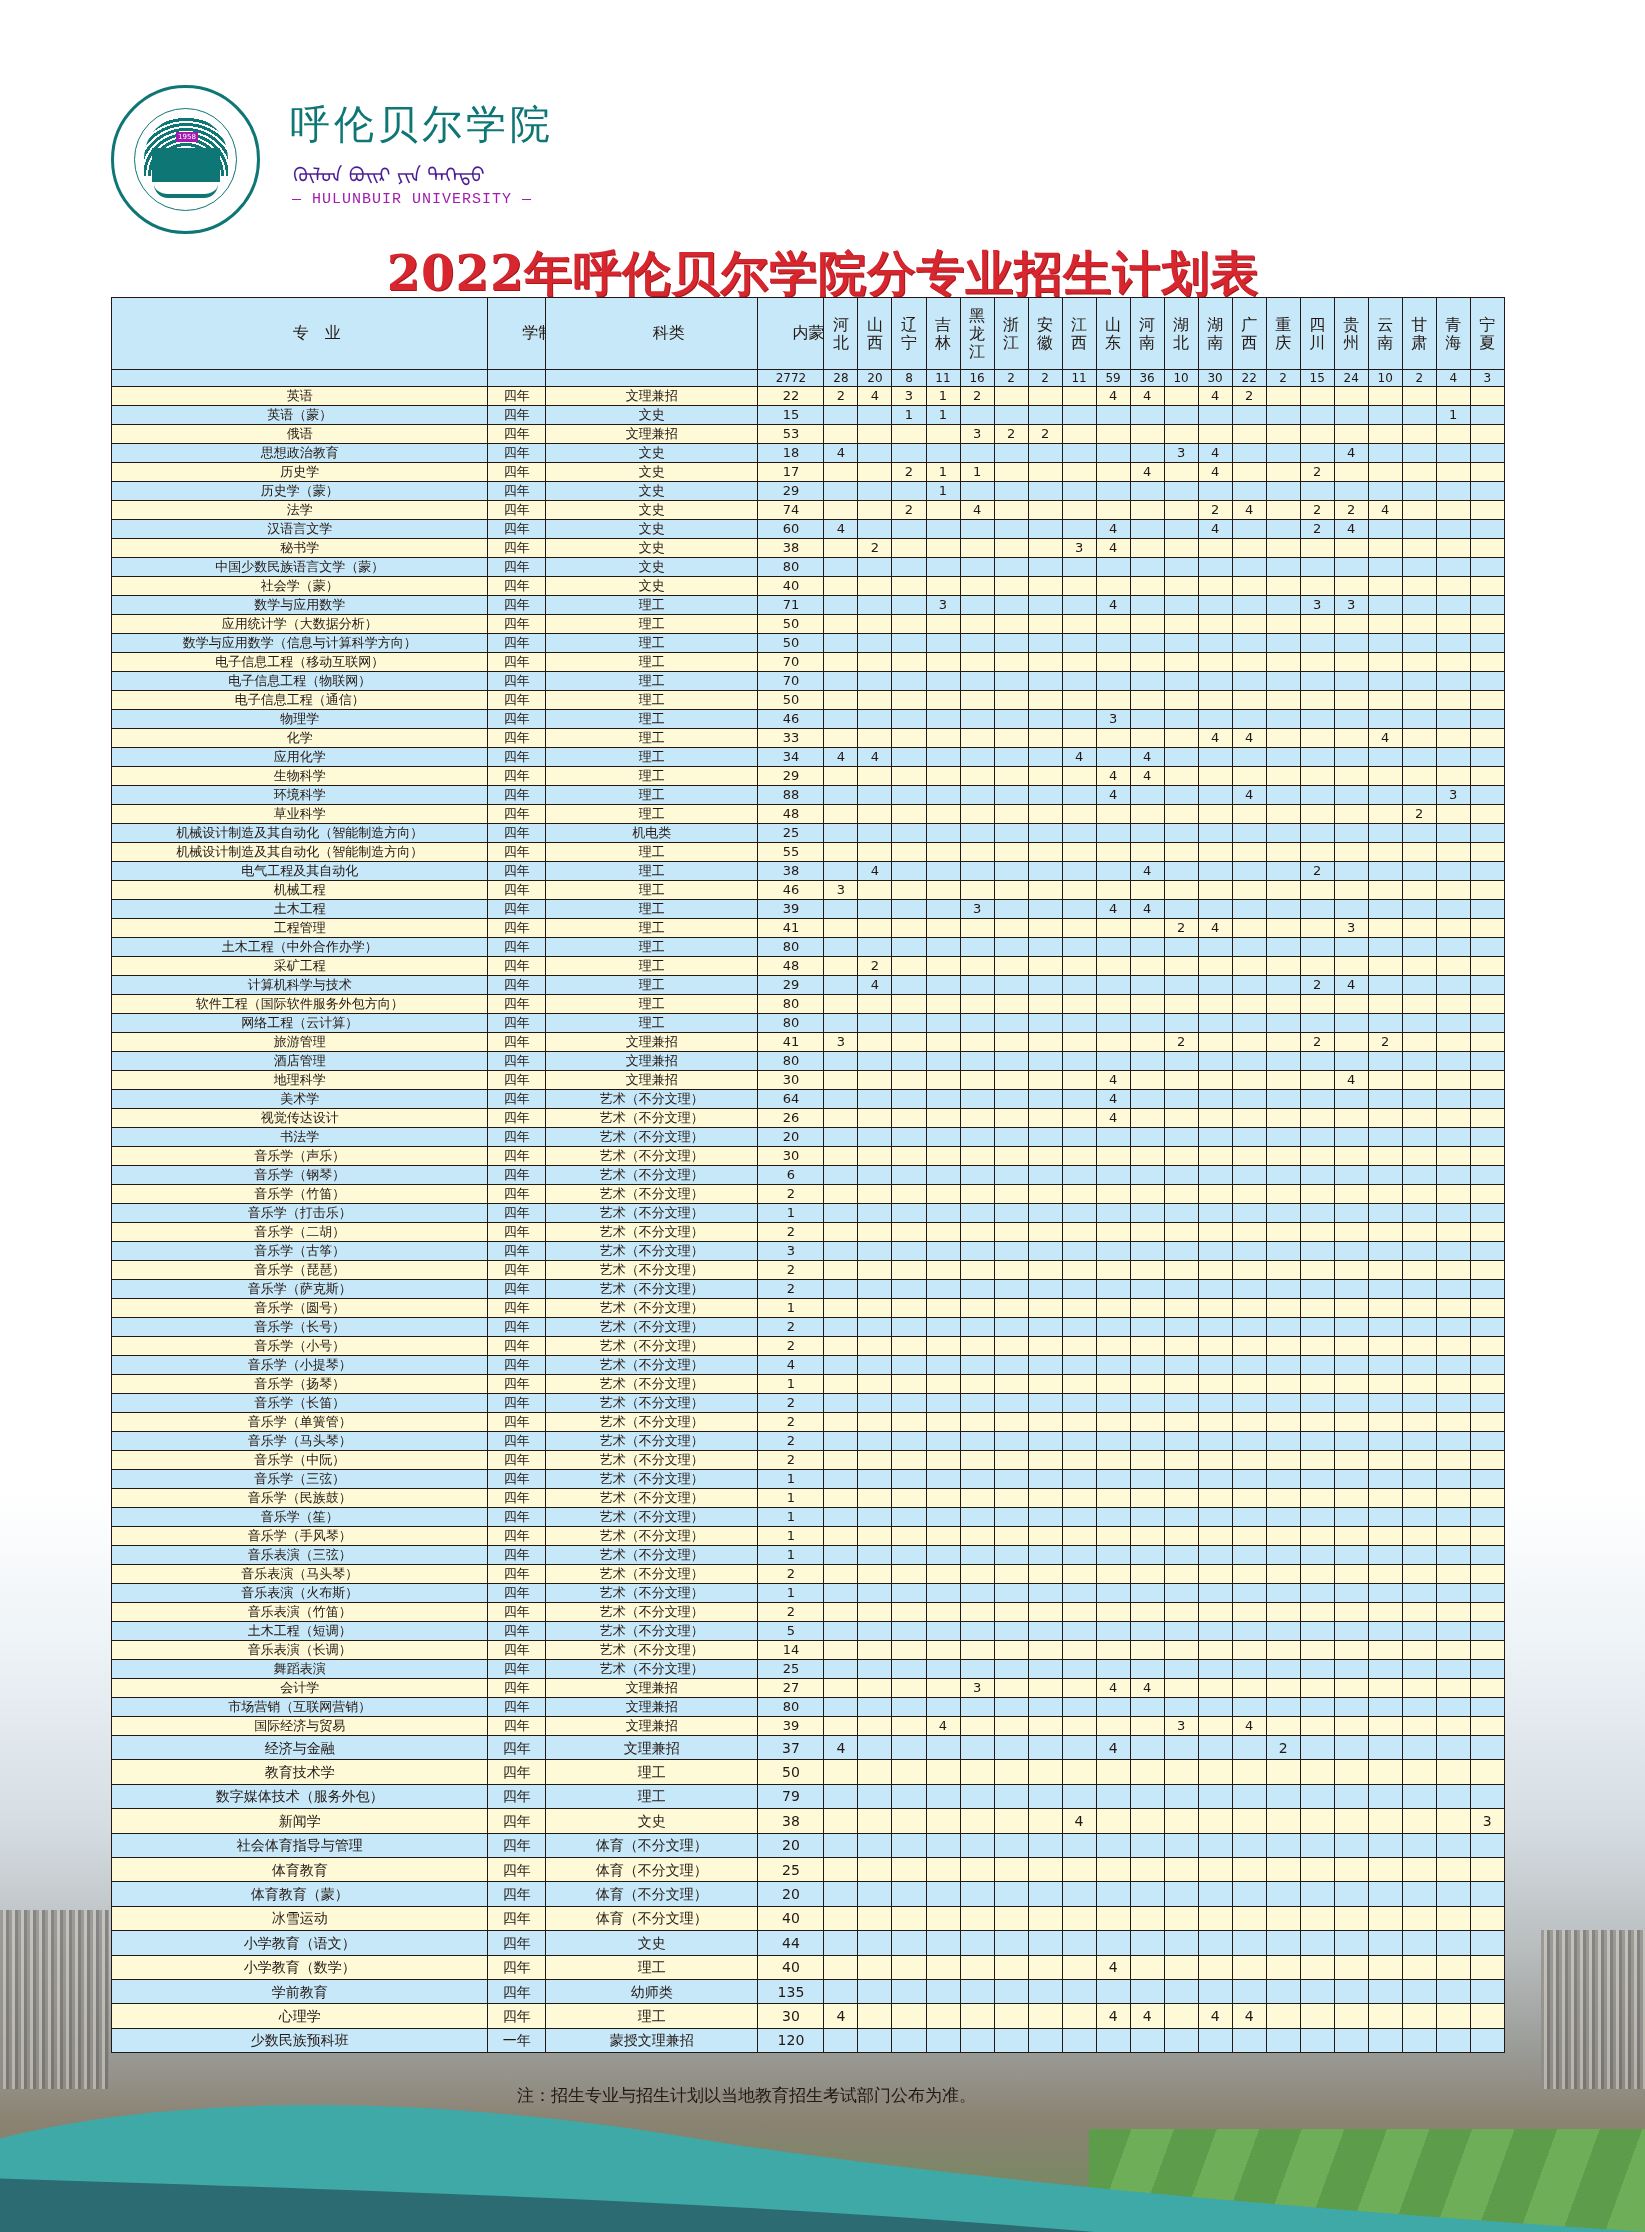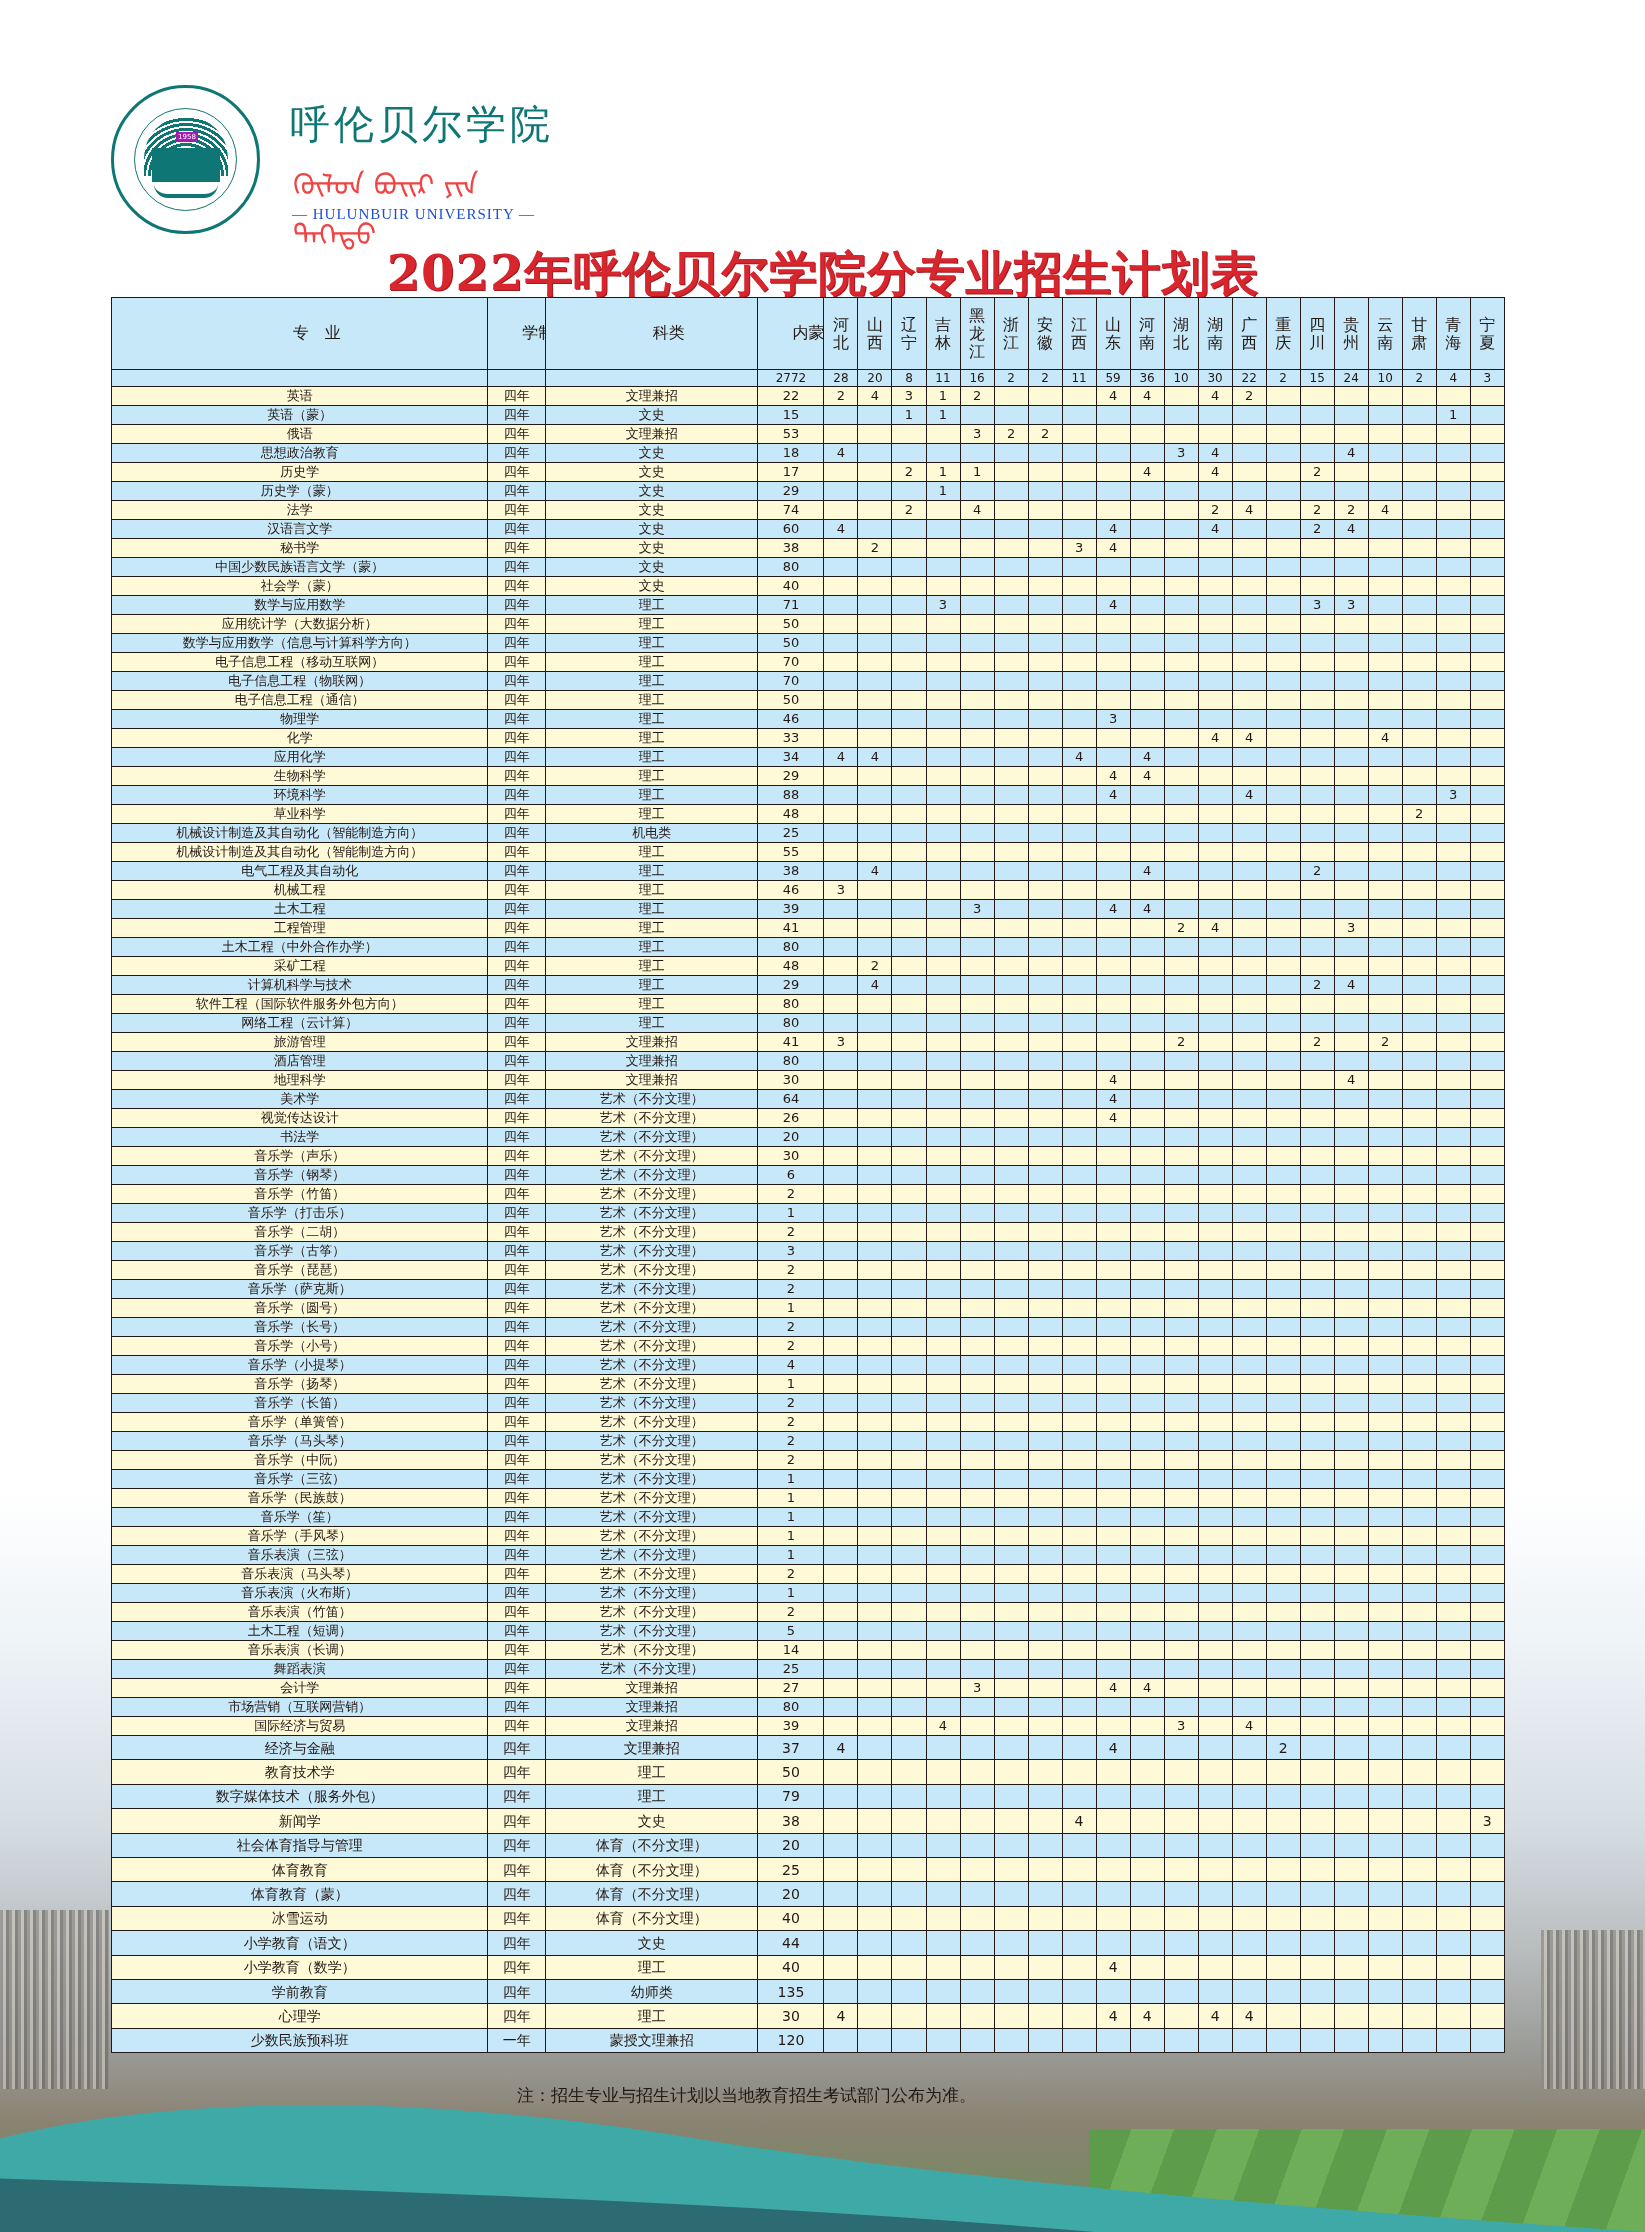--- a/index.html
+++ b/index.html
@@ -32,22 +32,22 @@
 
   .logo { position: absolute; left: 111px; top: 85px; width: 448px; height: 149px; z-index: 3; }
   .seal { position: absolute; left: 0; top: 0; width: 149px; height: 149px; border-radius: 50%; border: 3px solid #0f7676; }
   .seal-inner { position: absolute; left: 20px; top: 20px; width: 103px; height: 103px; border-radius: 50%; border: 1px solid #0f7676; }
   .seal-arch { position: absolute; left: 30px; top: 28px; width: 84px; height: 60px; border-radius: 42px 42px 0 0;
     background: repeating-radial-gradient(circle at 50% 100%, #0f7676 0 3px, #ffffff 3px 5px); }
   .seal-building { position: absolute; left: 38px; top: 60px; width: 68px; height: 34px; background: #0f7676; }
   .seal-book { position: absolute; left: 40px; top: 96px; width: 64px; height: 14px; border-radius: 0 0 32px 32px; border-bottom: 4px solid #0f7676; }
   .seal-year { position: absolute; left: 62px; top: 44px; width: 22px; height: 10px; font-size: 7px; color: #fff; background:#a21caf; text-align: center; line-height: 10px; font-family: "DejaVu Sans", sans-serif; }
   .logo-cn { position: absolute; left: 179px; top: 12px; font-size: 40px; color: #0f7676; letter-spacing: 4px; font-family: "DejaVu Serif", serif; font-weight: normal; }
-  .logo-mn { position: absolute; left: 182px; top: 68px; font-size: 29px; color: #ef4444; letter-spacing: 40px; font-family: "DejaVu Serif", serif; }
-  .logo-en { position: absolute; left: 181px; top: 121px; font-size: 15px; color: #1d4ed8; letter-spacing: 1px; font-family: Liberation Serif, serif; }
+  .logo-mn { position: absolute; left: 182px; top: 68px; font-size: 20px; color: #4c1d95; letter-spacing: 40px; font-family: "DejaVu Serif", serif; }
+  .logo-en { position: absolute; left: 181px; top: 106px; font-size: 15px; color: #a21caf; letter-spacing: 1px; font-family: Liberation Mono, monospace; }
 
   .title {
     position: absolute; left: 0; right: 0; top: 242px; text-align: center; z-index: 3;
     font-size: 48px; font-weight: bold; color: #d7262e; font-family: "DejaVu Serif", serif; letter-spacing: 1px;
     text-shadow: 1px 1px 0 #a11a20;
   }
 
   .table-wrap { position: absolute; left: 111px; top: 297px; width: 1428px; z-index: 3; }
   table { border-collapse: collapse; width: 1428px; table-layout: fixed; font-family: "DejaVu Sans", sans-serif; }
   td, th { border: 1px solid #231815; text-align: center; vertical-align: middle; font-weight: normal; color: #231815; padding: 0; overflow: hidden; white-space: nowrap; }

